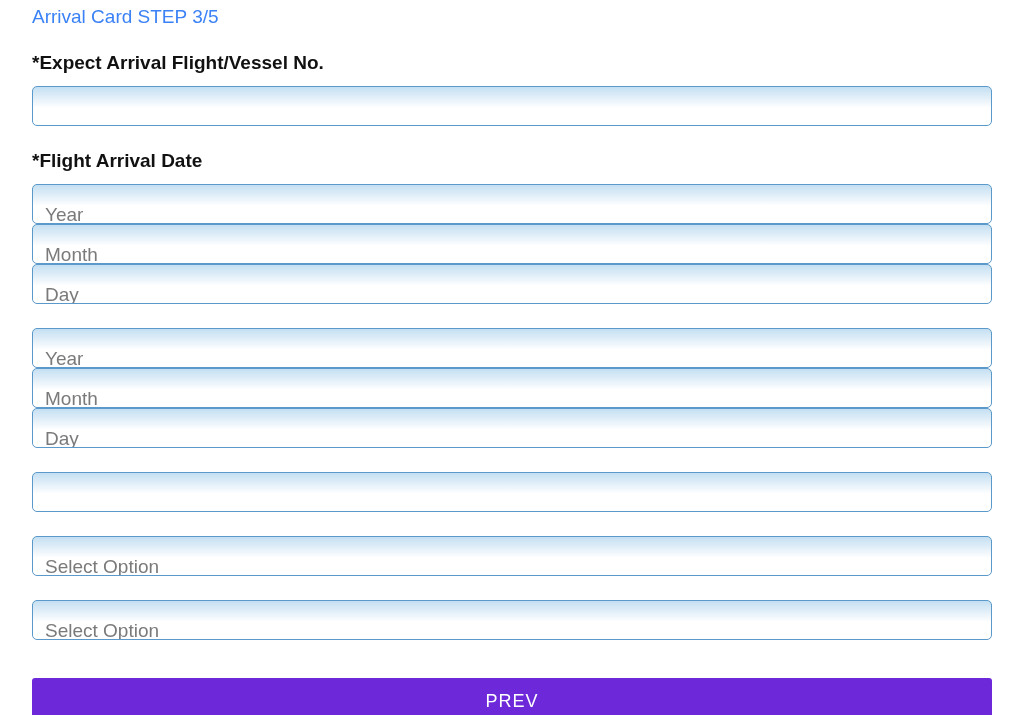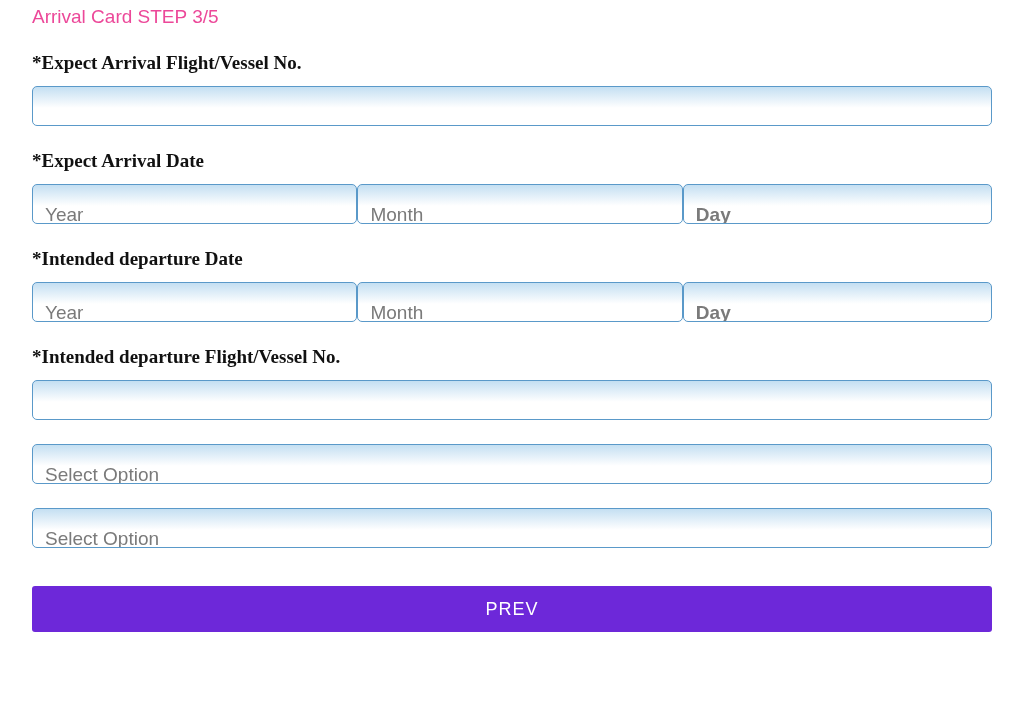--- a/index.html
+++ b/index.html
@@ -10,32 +10,31 @@
   body {
     font-family: "Helvetica Neue", Helvetica, Arial, sans-serif;
     background: #ffffff;
     width: 1024px;
     height: 715px;
     padding: 0 32px;
     color: #222;
   }
   .step-title {
     font-size: 19px;
-    color: #ec4899;
+    color: #3b82f6;
     margin-top: 6px;
     margin-bottom: 24px;
     font-weight: 400;
   }
   .field-label {
     font-size: 19px;
     font-weight: 700;
     color: #111;
     margin-bottom: 12px;
     display: block;
-    font-family: Liberation Serif, serif;
   }
   .field-block {
     margin-bottom: 24px;
   }
   .input-box {
     width: 100%;
     height: 40px;
     border: 1.5px solid #5a99c9;
     border-radius: 5px;
     background: linear-gradient(to bottom, #c4dff2 0%, #ffffff 55%, #ffffff 100%);
@@ -46,30 +45,30 @@
     align-items: flex-end;
     overflow: hidden;
     line-height: 1.2;
     padding-bottom: 1px;
   }
   .input-box span {
     transform: translateY(5px);
   }
   .row-3 {
     display: flex;
+    flex-direction: column;
   }
   .row-3 .input-box {
     flex: 1;
   }
   .row-3 .col {
     flex: 1;
   }
   .row-3 .col.last {
     flex: 0.95;
-    font-weight: bold;
   }
   .btn-row {
     display: flex;
     gap: 40px;
     margin-top: 38px;
   }
   .btn {
     flex: 1;
     height: 46px;
     background: #6d28d9;
@@ -88,63 +87,61 @@
 <div class="step-title">Arrival Card STEP 3/5</div>
 
 <div class="field-block">
   <label class="field-label">*Expect Arrival Flight/Vessel No.</label>
   <div class="input-box">
     <span></span>
   </div>
 </div>
 
 <div class="field-block">
-  <label class="field-label">*Expect Arrival Date</label>
+  <label class="field-label">*Flight Arrival Date</label>
   <div class="row-3">
     <div class="col">
       <div class="input-box">
         <span>Year</span>
       </div>
     </div>
     <div class="col">
       <div class="input-box">
         <span>Month</span>
       </div>
     </div>
     <div class="col last">
       <div class="input-box">
         <span>Day</span>
       </div>
     </div>
   </div>
 </div>
 
 <div class="field-block">
-  <label class="field-label">*Intended departure Date</label>
   <div class="row-3">
     <div class="col">
       <div class="input-box">
         <span>Year</span>
       </div>
     </div>
     <div class="col">
       <div class="input-box">
         <span>Month</span>
       </div>
     </div>
     <div class="col last">
       <div class="input-box">
         <span>Day</span>
       </div>
     </div>
   </div>
 </div>
 
 <div class="field-block">
-  <label class="field-label">*Intended departure Flight/Vessel No.</label>
   <div class="input-box">
     <span></span>
   </div>
 </div>
 
 <div class="field-block">
   <div class="input-box">
     <span>Select Option</span>
   </div>
 </div>

